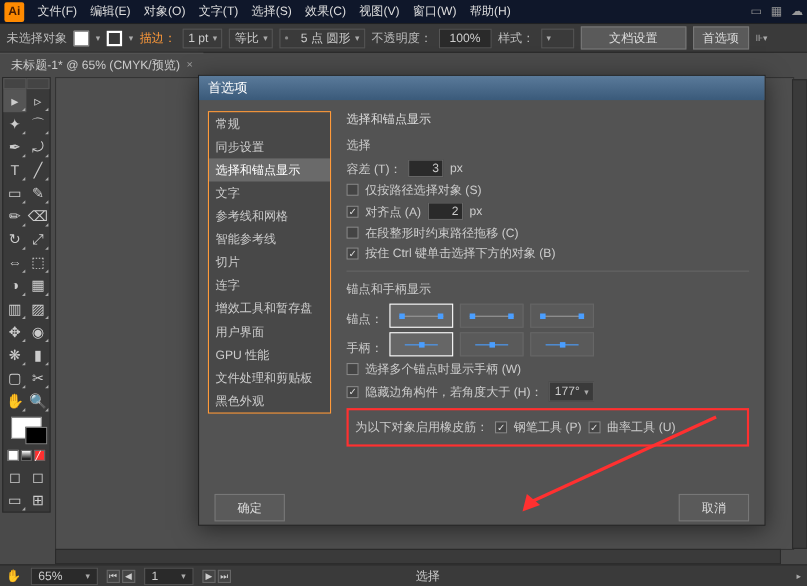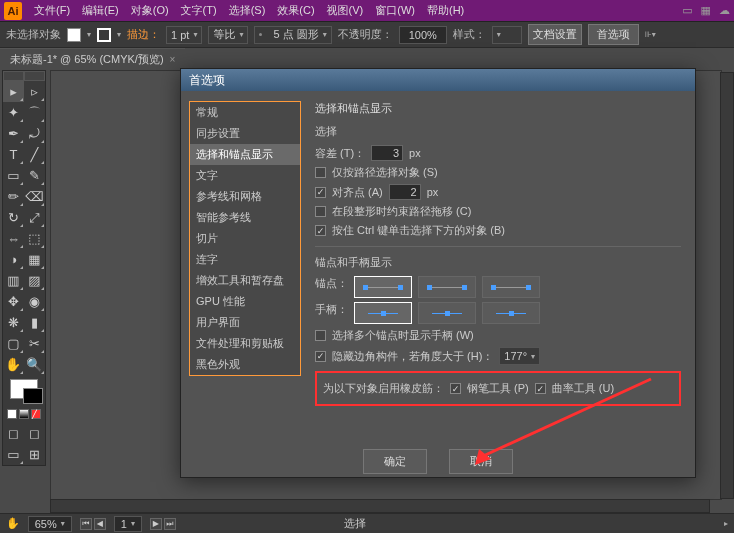--- a/index.html
+++ b/index.html
@@ -1,17 +1,17 @@
 <!DOCTYPE html>
 <html><head>
 <meta charset="utf-8">
 <style>
 *{margin:0;padding:0;box-sizing:border-box;font-family:"Microsoft YaHei",Arial,sans-serif;font-size:11px;color:#ccc;-webkit-font-smoothing:antialiased}
 body{background:#4a4a4a;width:734px;height:533px;overflow:hidden;position:relative}
-.menubar{background:#701a75;height:22px;display:flex;align-items:center;padding:4px 4px;border-bottom:1px solid #222}
+.menubar{background:#0f172a;height:22px;display:flex;align-items:center;padding:4px 4px;border-bottom:1px solid #222}
 .ai-logo{width:18px;height:18px;background:#ff8a00;color:#4a1e00;display:flex;align-items:center;justify-content:center;font-weight:bold;font-size:11px;border-radius:2px;margin-right:6px}
 .menu-item{padding:0 6px;color:#ddd;cursor:pointer}
 .menu-icons{margin-left:auto;display:flex;gap:8px;align-items:center}
 .menu-icons span{color:#999}
 .controlbar{background:#3a3a3a;height:26px;display:flex;align-items:center;padding:0 6px;gap:6px;border-bottom:1px solid #2a2a2a}
 .ctrl-label{color:#bbb}
 .ctrl-orange{color:#ff9a3a}
 .ctrl-input{background:#2a2a2a;border:1px solid #555;height:18px;width:48px;color:#ccc;padding:0 4px;text-align:center}
 .ctrl-dropdown{background:#3a3a3a;border:1px solid #555;height:18px;color:#ccc;padding:0 4px;display:flex;align-items:center;gap:4px}
 .chev{font-size:8px;color:#aaa}
@@ -41,32 +41,32 @@
 .side-item{padding:3px 6px;color:#ccc;cursor:pointer}
 .side-item.active{background:#6a6a6a;color:#fff}
 .dlg-main{flex:1;padding:10px 14px;overflow:hidden}
 .section-title{color:#ddd;margin-bottom:8px}
 .subsection{color:#ccc;margin:4px 0 6px 0}
 .row{display:flex;align-items:center;gap:6px;margin:4px 0}
 .num-input{background:#2a2a2a;border:1px solid #666;width:32px;height:16px;color:#ccc;text-align:right;padding:0 3px}
 .chk{width:11px;height:11px;border:1px solid #888;display:inline-flex;align-items:center;justify-content:center;background:#444;flex-shrink:0}
 .chk.on::before{content:"✓";color:#ddd;font-size:9px}
 .hr{border:none;border-top:1px solid #666;margin:8px 0}
-.style-row{display:flex;align-items:flex-start;gap:6px;margin:4px 0}
+.style-row{display:flex;align-items:flex-end;gap:6px;margin:4px 0}
 .style-box{width:58px;height:22px;border:1px solid #666;background:#5a5a5a;display:flex;align-items:center;justify-content:center;position:relative}
 .style-box.sel{border:1px solid #fff;background:#666}
 .anchor-sq{width:5px;height:5px;background:#4a9eff;display:inline-block}
 .anchor-line{position:absolute;left:8px;right:8px;top:50%;height:1px;background:#999}
 .handle-line{width:30px;height:1px;background:#4a9eff;position:relative}
 .red-box{border:2px solid #ff3030;padding:4px 6px;margin-top:6px}
-.dlg-buttons{display:flex;justify-content:center;gap:22px;padding:8px 14px}
+.dlg-buttons{display:flex;justify-content:space-between;gap:22px;padding:8px 14px}
 .btn{background:#5a5a5a;border:1px solid #777;padding:4px 20px;color:#ddd;cursor:pointer}
 .arrow-annot{position:absolute;pointer-events:none}
 .statusbar{position:absolute;bottom:0;left:0;right:0;height:20px;background:#3a3a3a;border-top:1px solid #2a2a2a;display:flex;align-items:center;padding:0 6px;gap:8px}
-.sb-box{background:#2a2a2a;border:1px solid #555;padding:1px 6px;display:flex;align-items:center;gap:4px}
+.sb-box{background:#2a2a2a;border:1px solid #555;padding:1px 6px;display:flex;align-items:center;gap:21px}
 .sb-arrows{display:flex;gap:2px}
 .sb-arrows span{width:12px;height:12px;background:#444;border:1px solid #666;display:flex;align-items:center;justify-content:center;font-size:8px}
 .scroll-h{position:absolute;bottom:20px;left:50px;right:24px;height:14px;background:#3a3a3a;border:1px solid #2a2a2a}
 .scroll-v{position:absolute;right:0;top:72px;bottom:34px;width:14px;background:#3a3a3a;border:1px solid #2a2a2a}
 </style>
 </head>
 <body>
 
 <div class="menubar">
   <div class="ai-logo">Ai</div>
@@ -101,21 +101,21 @@
       <span>等比</span>
       <span class="chev">▾</span>
     </span>
   <span class="ctrl-dropdown"><span class="dot"></span>&nbsp;<span>5 点 圆形</span><span class="chev">▾</span></span>
   <span class="ctrl-label">不透明度：</span>
   <input class="ctrl-input" value="100%" style="">
   <span class="ctrl-label">样式：</span>
   <span class="ctrl-dropdown" style="width:30px">
       <span class="chev">▾</span>
     </span>
-  <button class="btn" style="padding:2px 4px">文档设置</button>
+  <button class="btn" style="padding:2px 25px">文档设置</button>
   <button class="btn" style="padding:2px 8px">首选项</button>
   <span class="chev">⊪▾</span>
 </div>
 
 <div class="tabbar">
   <div class="doctab">
     <span>未标题-1* @ 65% (CMYK/预览)</span>
     <span class="close">×</span>
   </div>
 </div>
@@ -187,22 +187,22 @@
       <div class="side-list">
         <div class="side-item">常规</div>
         <div class="side-item">同步设置</div>
         <div class="side-item active">选择和锚点显示</div>
         <div class="side-item">文字</div>
         <div class="side-item">参考线和网格</div>
         <div class="side-item">智能参考线</div>
         <div class="side-item">切片</div>
         <div class="side-item">连字</div>
         <div class="side-item">增效工具和暂存盘</div>
+        <div class="side-item">用户界面</div>
         <div class="side-item">GPU 性能</div>
-        <div class="side-item">用户界面</div>
         <div class="side-item">文件处理和剪贴板</div>
         <div class="side-item">黑色外观</div>
       </div>
     </div>
     <div class="dlg-main">
       <div class="section-title">选择和锚点显示</div>
       <div class="subsection">选择</div>
       <div class="row">
         <span>容差 (T)：</span>
         <input class="num-input" value="3" style="">

